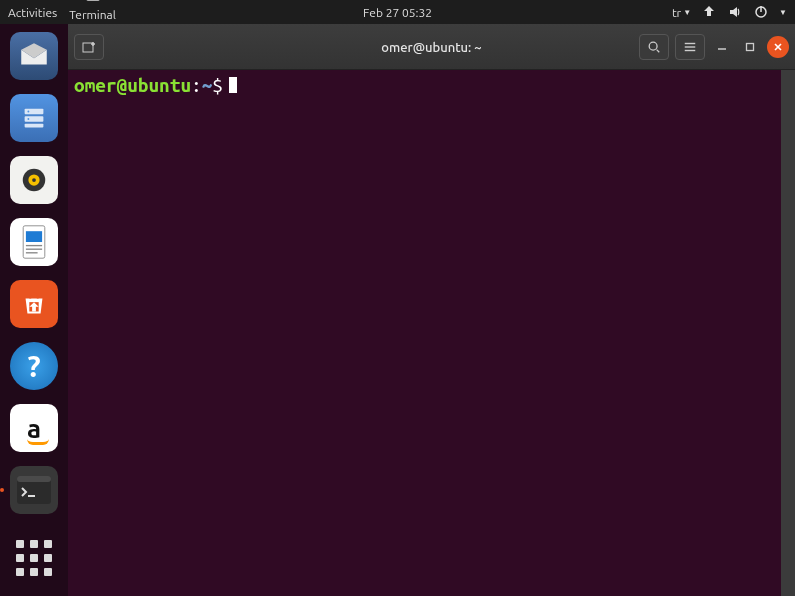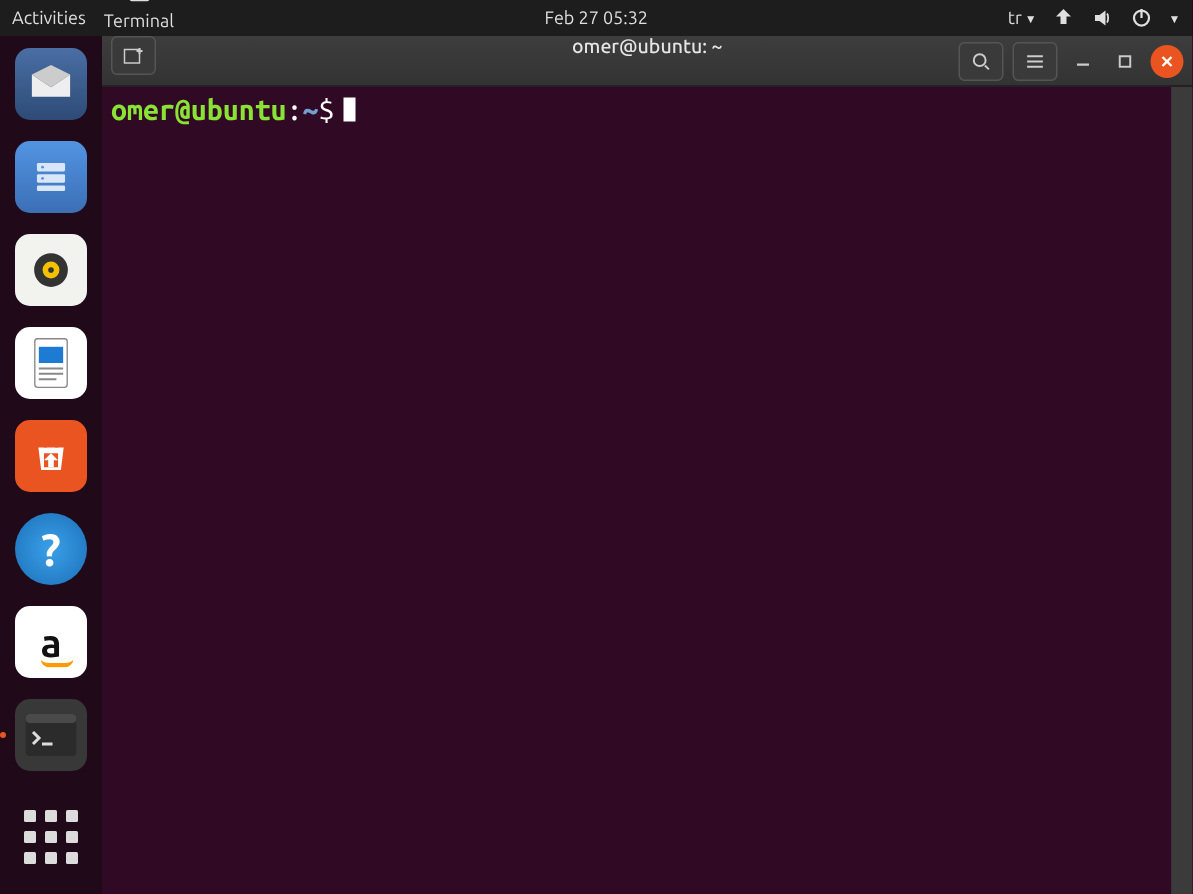--- a/index.html
+++ b/index.html
@@ -101,24 +101,25 @@
       position: absolute;
       left: 68px;
       top: 24px;
       right: 0;
       bottom: 0;
       background: #2c001e;
       display: flex;
       flex-direction: column;
     }
     .title-bar {
-      height: 34px;
+      height: 46px;
       background: linear-gradient(#3d3d3d, #333333);
       border-bottom: 1px solid #222;
       display: flex;
+      align-items: center;
       color: #e6e6e6;
       font-size: 13px;
       padding: 0 6px;
       position: relative;
     }
     .title-bar .new-tab {
       width: 30px; height: 26px;
       border: 1px solid #555;
       background: #3a3a3a;
       border-radius: 4px;

